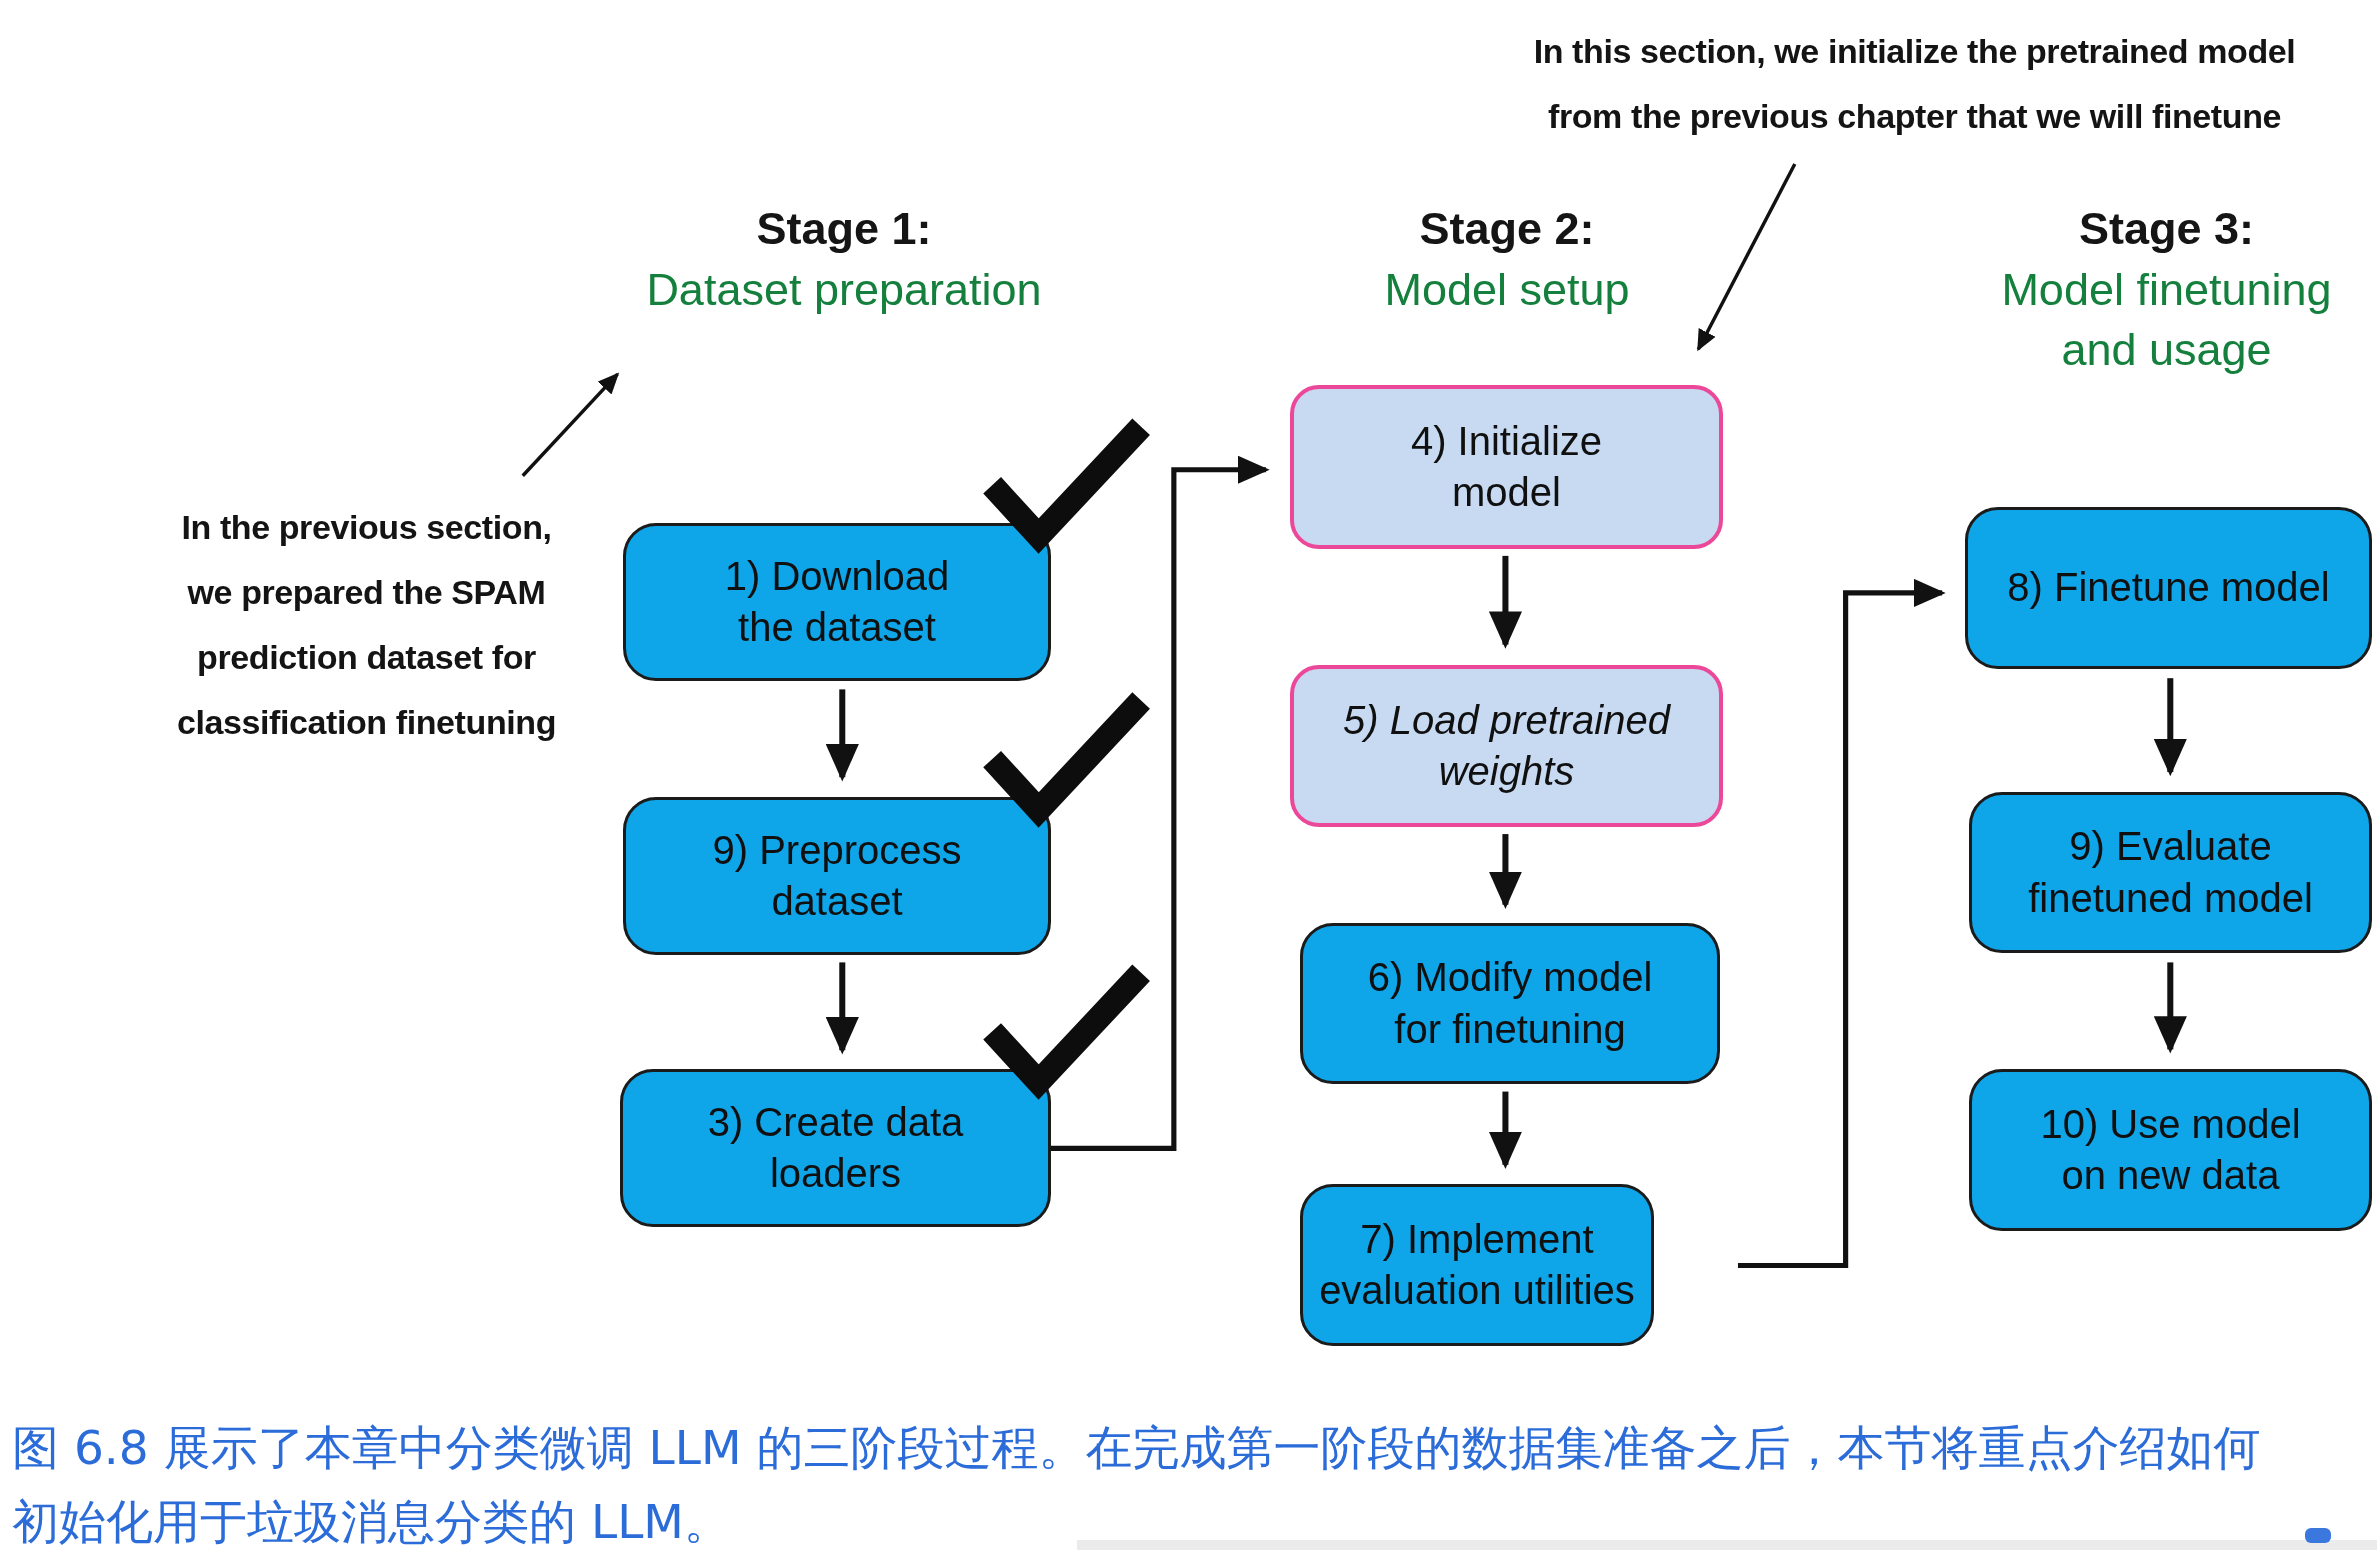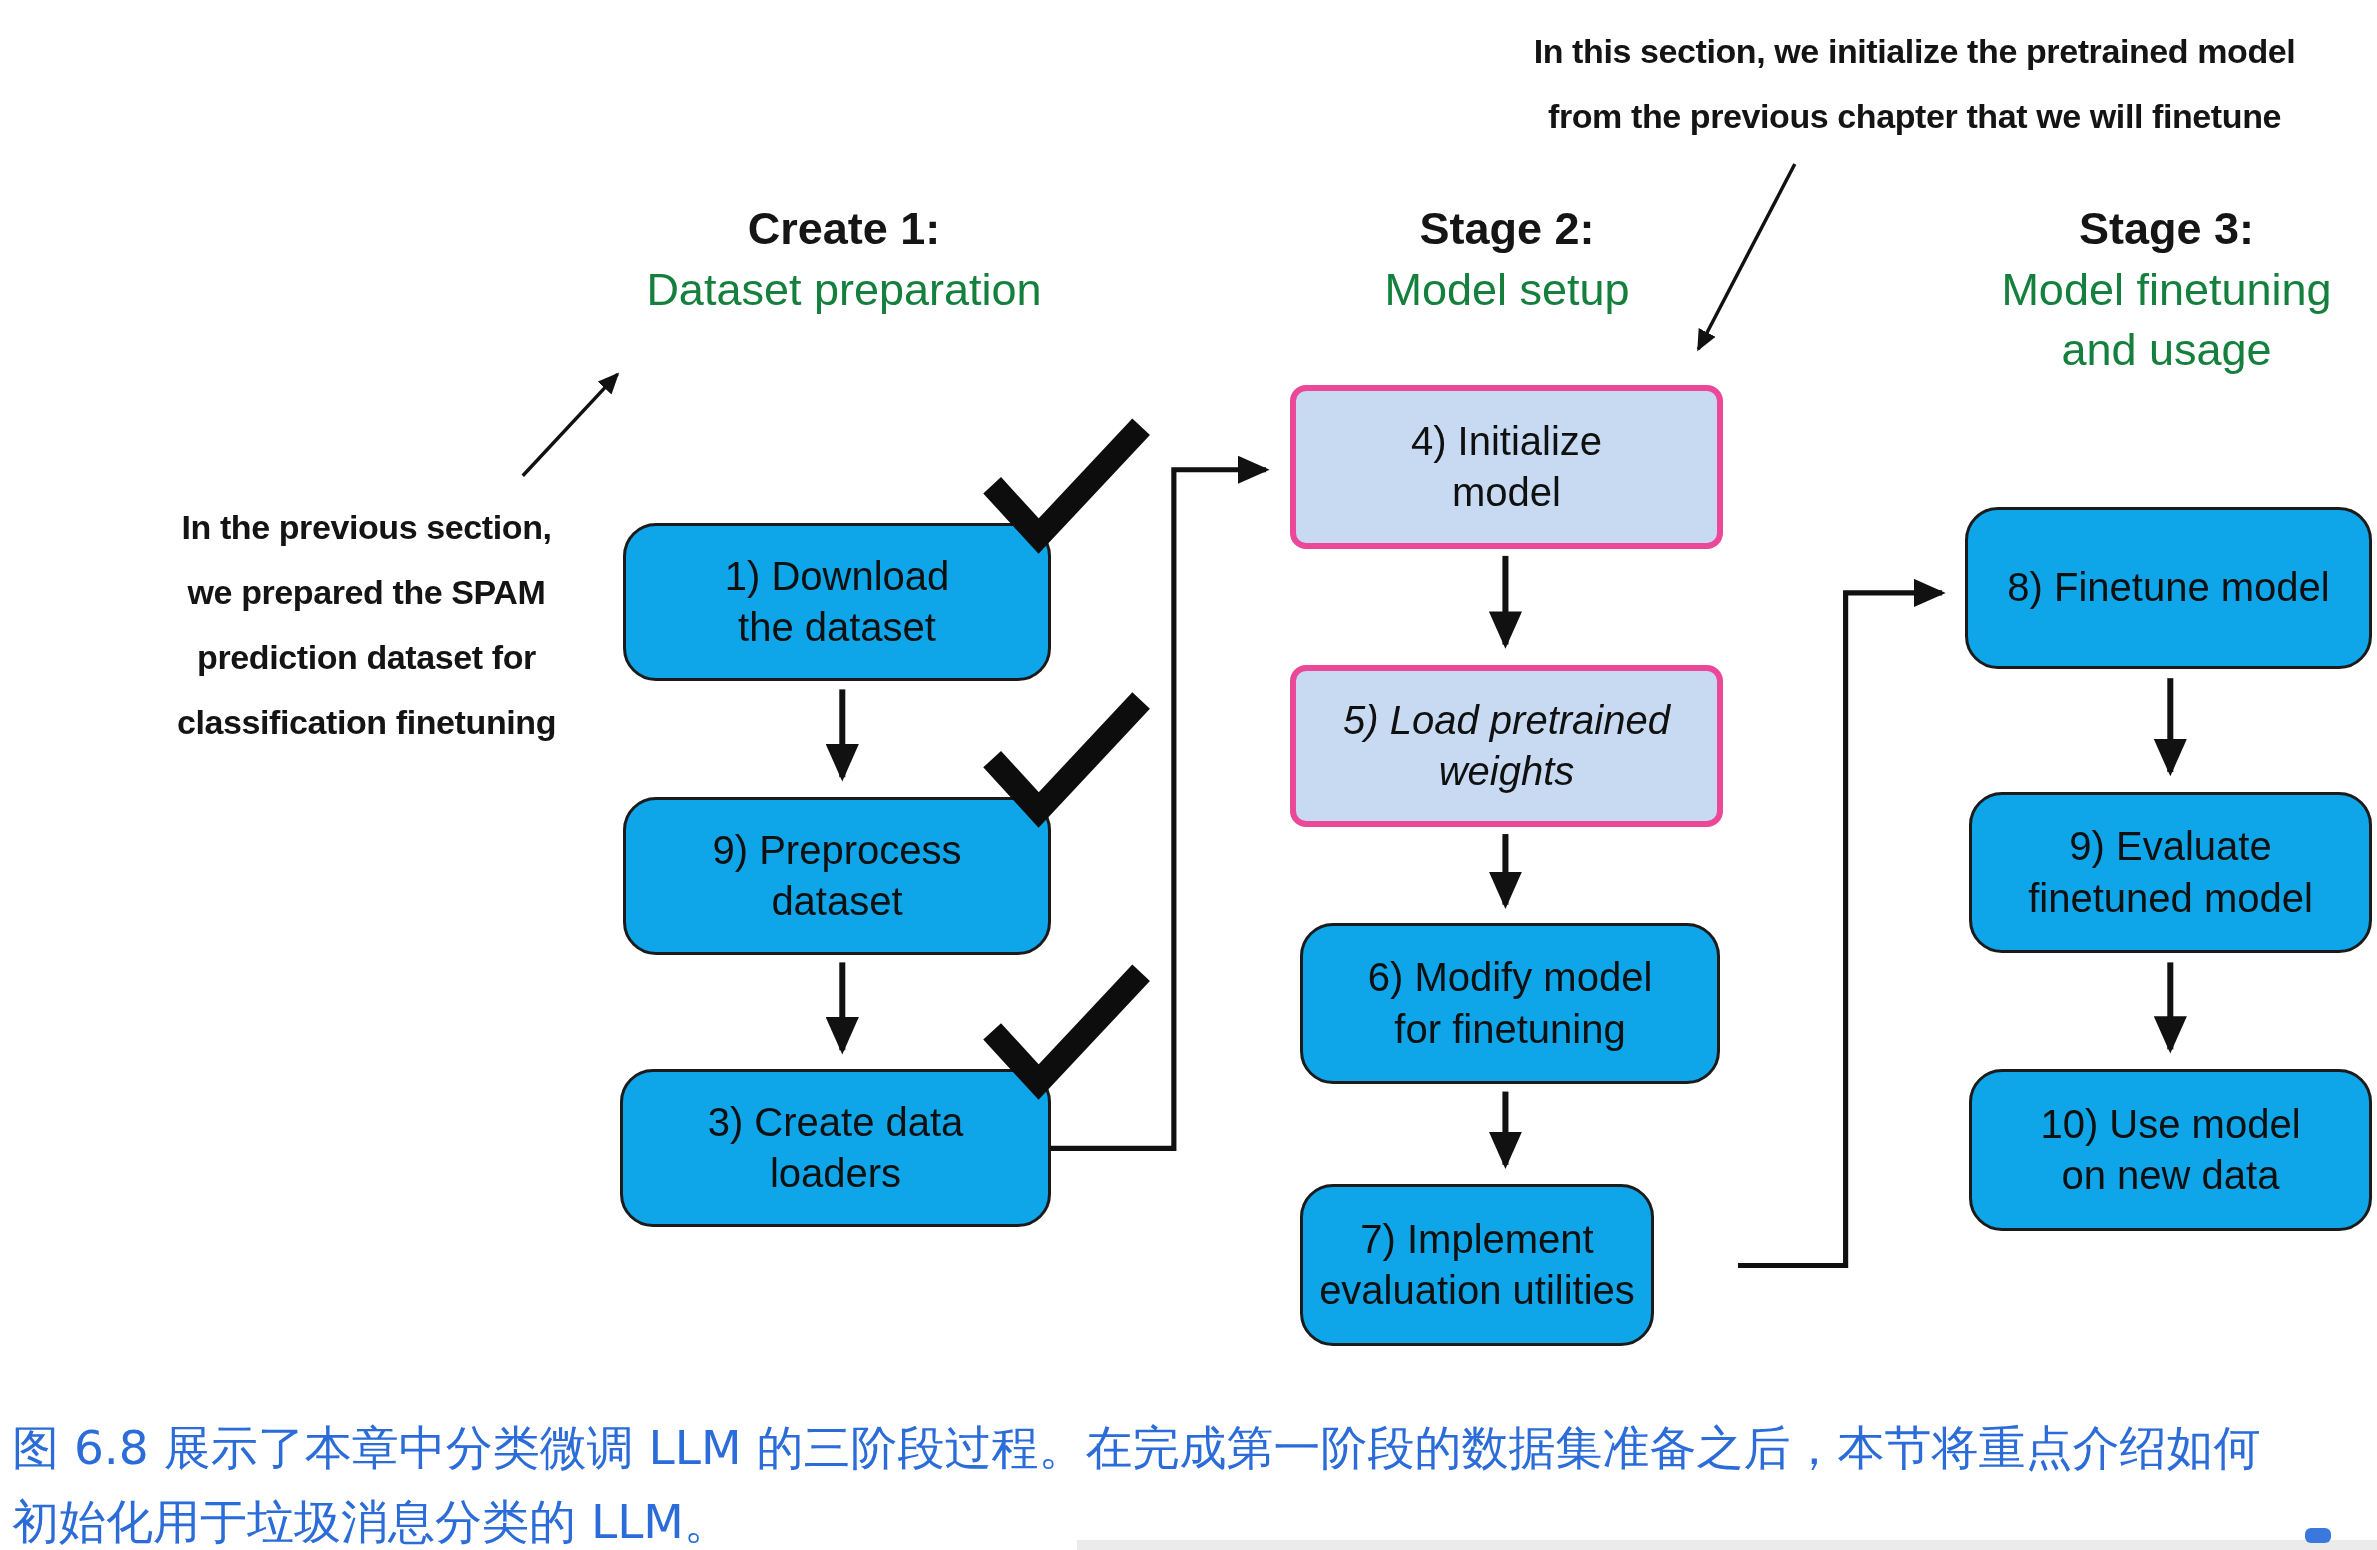--- a/index.html
+++ b/index.html
@@ -40,22 +40,22 @@
     font-size: 40px;
     line-height: 1.28;
     color: #101010;
     background: #0ea5e9;
     border: 3.4px solid #1b1b1b;
     border-radius: 33px;
     padding: 6.9px 12px;
   }
   .box.highlight {
     background: #c7daf2;
-    border: 6px solid #ec4899;
-    border-radius: 16px;
+    border: 4px solid #ec4899;
+    border-radius: 29px;
     text-align: center;
   }
 
   
   .caption {
     font-size: 47px;
     line-height: 1.58;
     color: #2b6cd9;
     font-family: "DejaVu Sans", "Liberation Sans", sans-serif;
   }
@@ -77,21 +77,21 @@
 
   <div class="abs note pre" style="left:134px; top:495px; width:465px;">In the previous section,
 we prepared the SPAM
 prediction dataset for
 classification finetuning</div>
 
   <div class="abs note pre" style="left:1464px; top:19px; width:901px;">In this section, we initialize the pretrained model
 from the previous chapter that we will finetune</div>
 
   <div class="abs stage-header" style="left:603px; top:198px; width:482px;">
-    <div class="stage-title">Create 1:</div>
+    <div class="stage-title">Stage 1:</div>
     <div class="stage-subtitle pre">Dataset preparation</div>
   </div>
 
   <div class="abs stage-header" style="left:1283px; top:198px; width:448px;">
     <div class="stage-title">Stage 2:</div>
     <div class="stage-subtitle pre">Model setup</div>
   </div>
 
   <div class="abs stage-header" style="left:1951px; top:198px; width:431px;">
     <div class="stage-title">Stage 3:</div>

